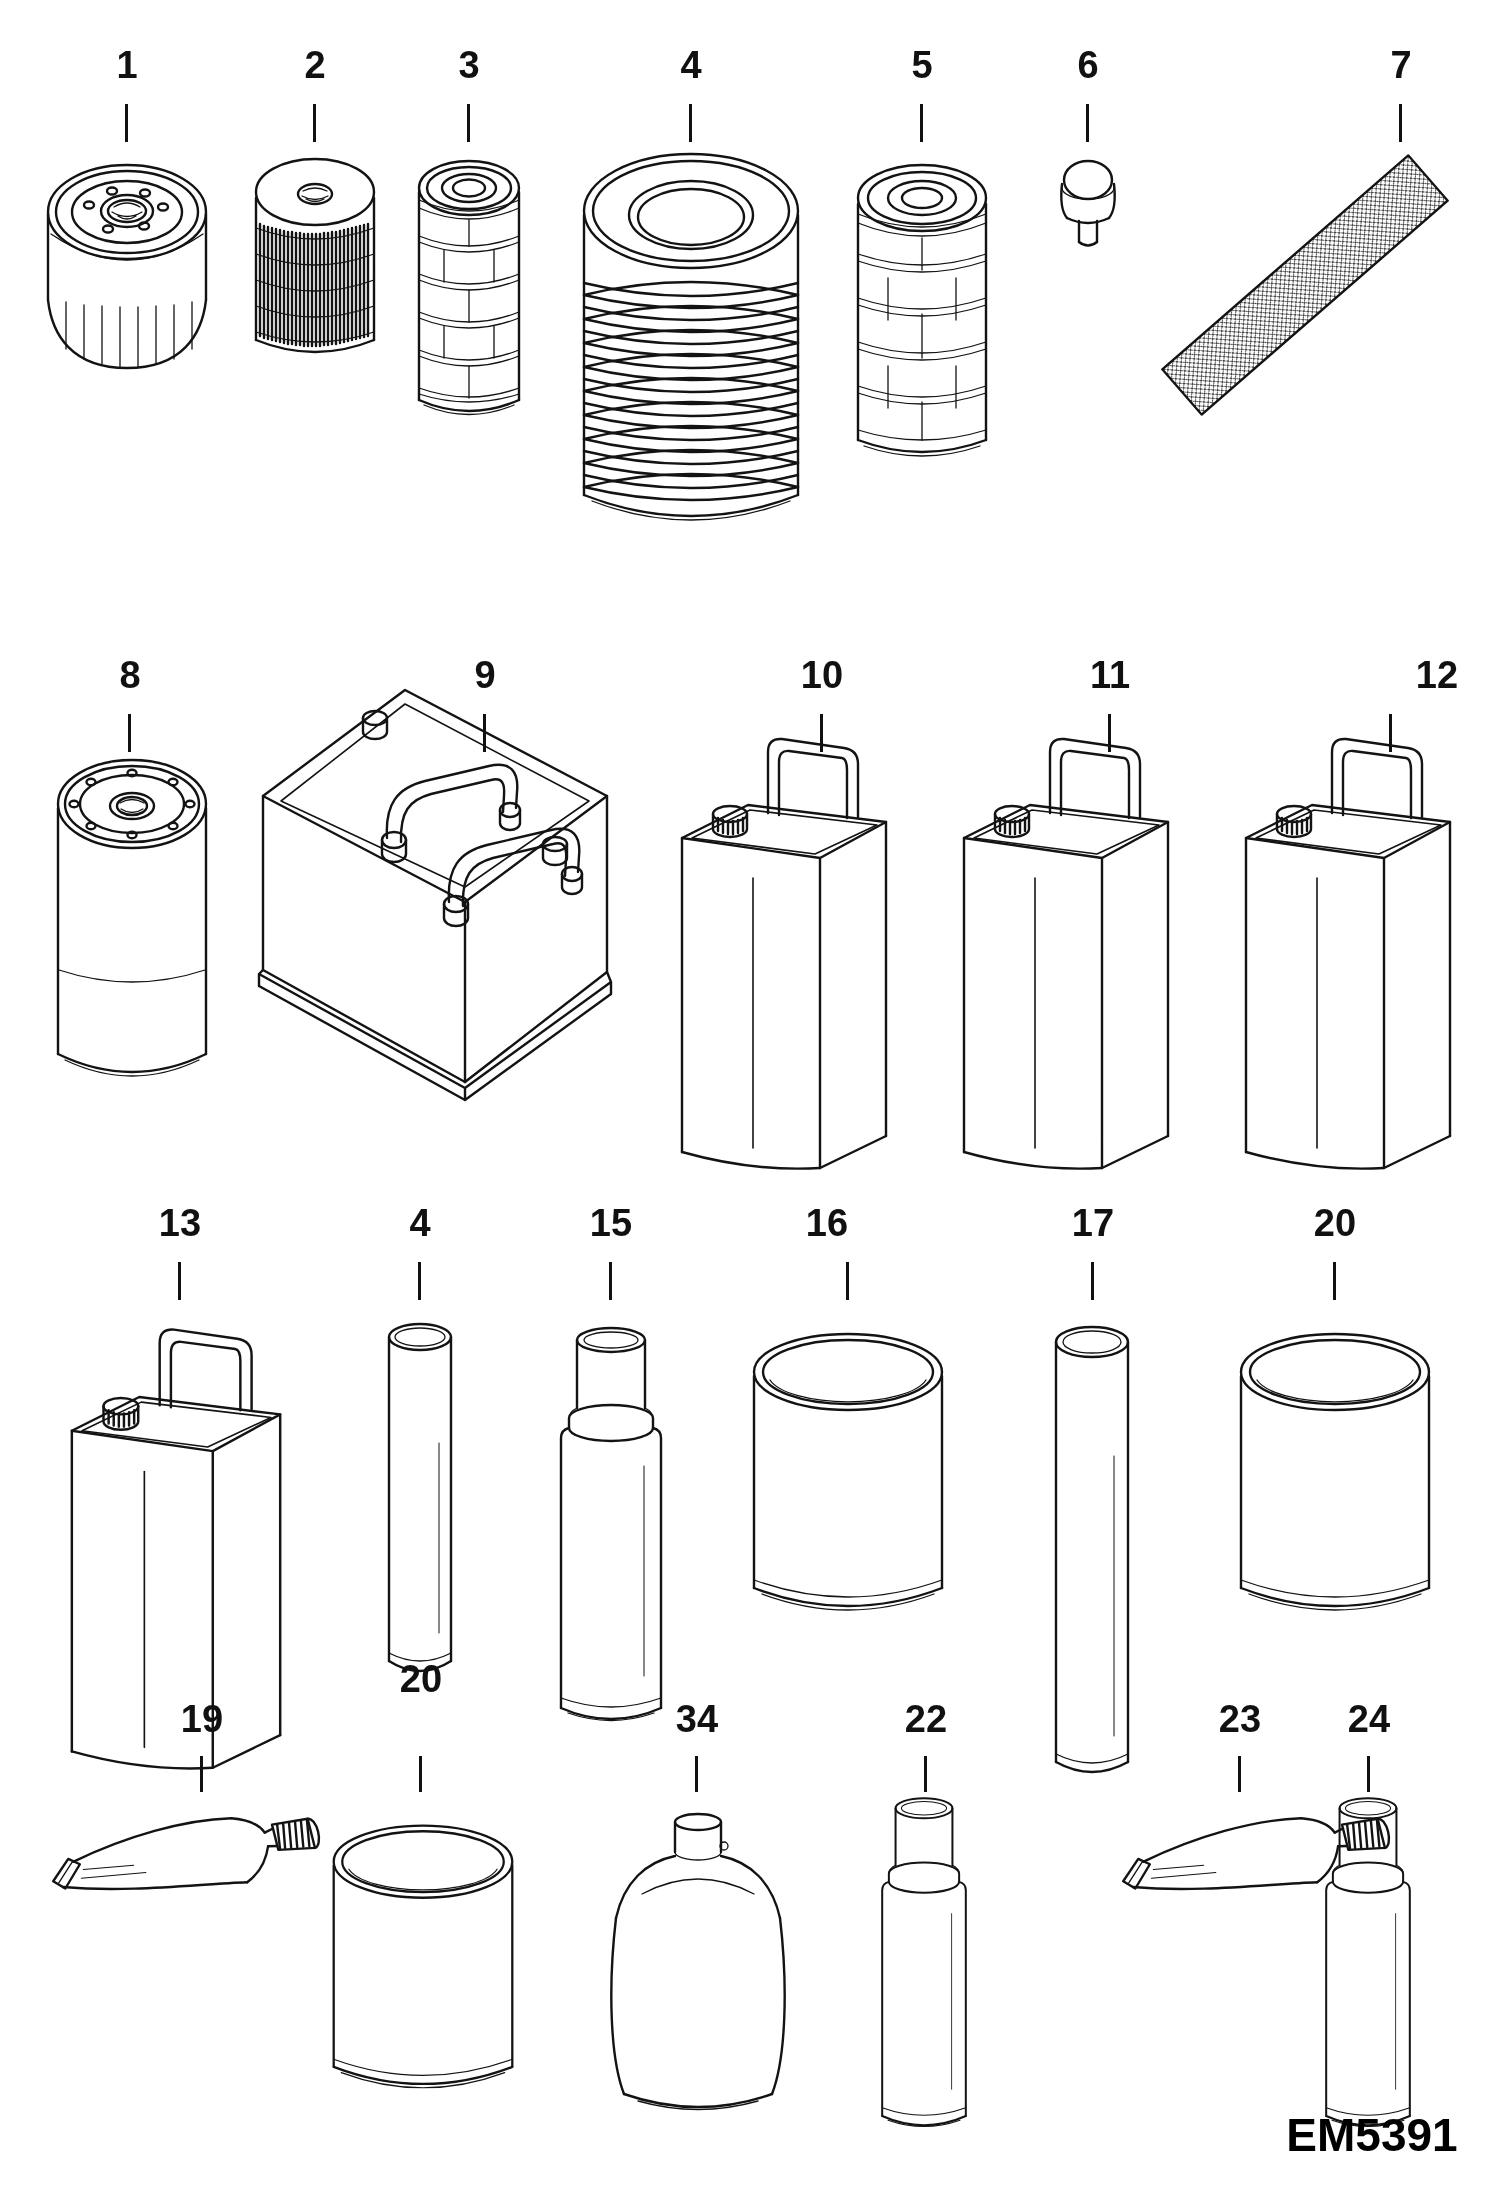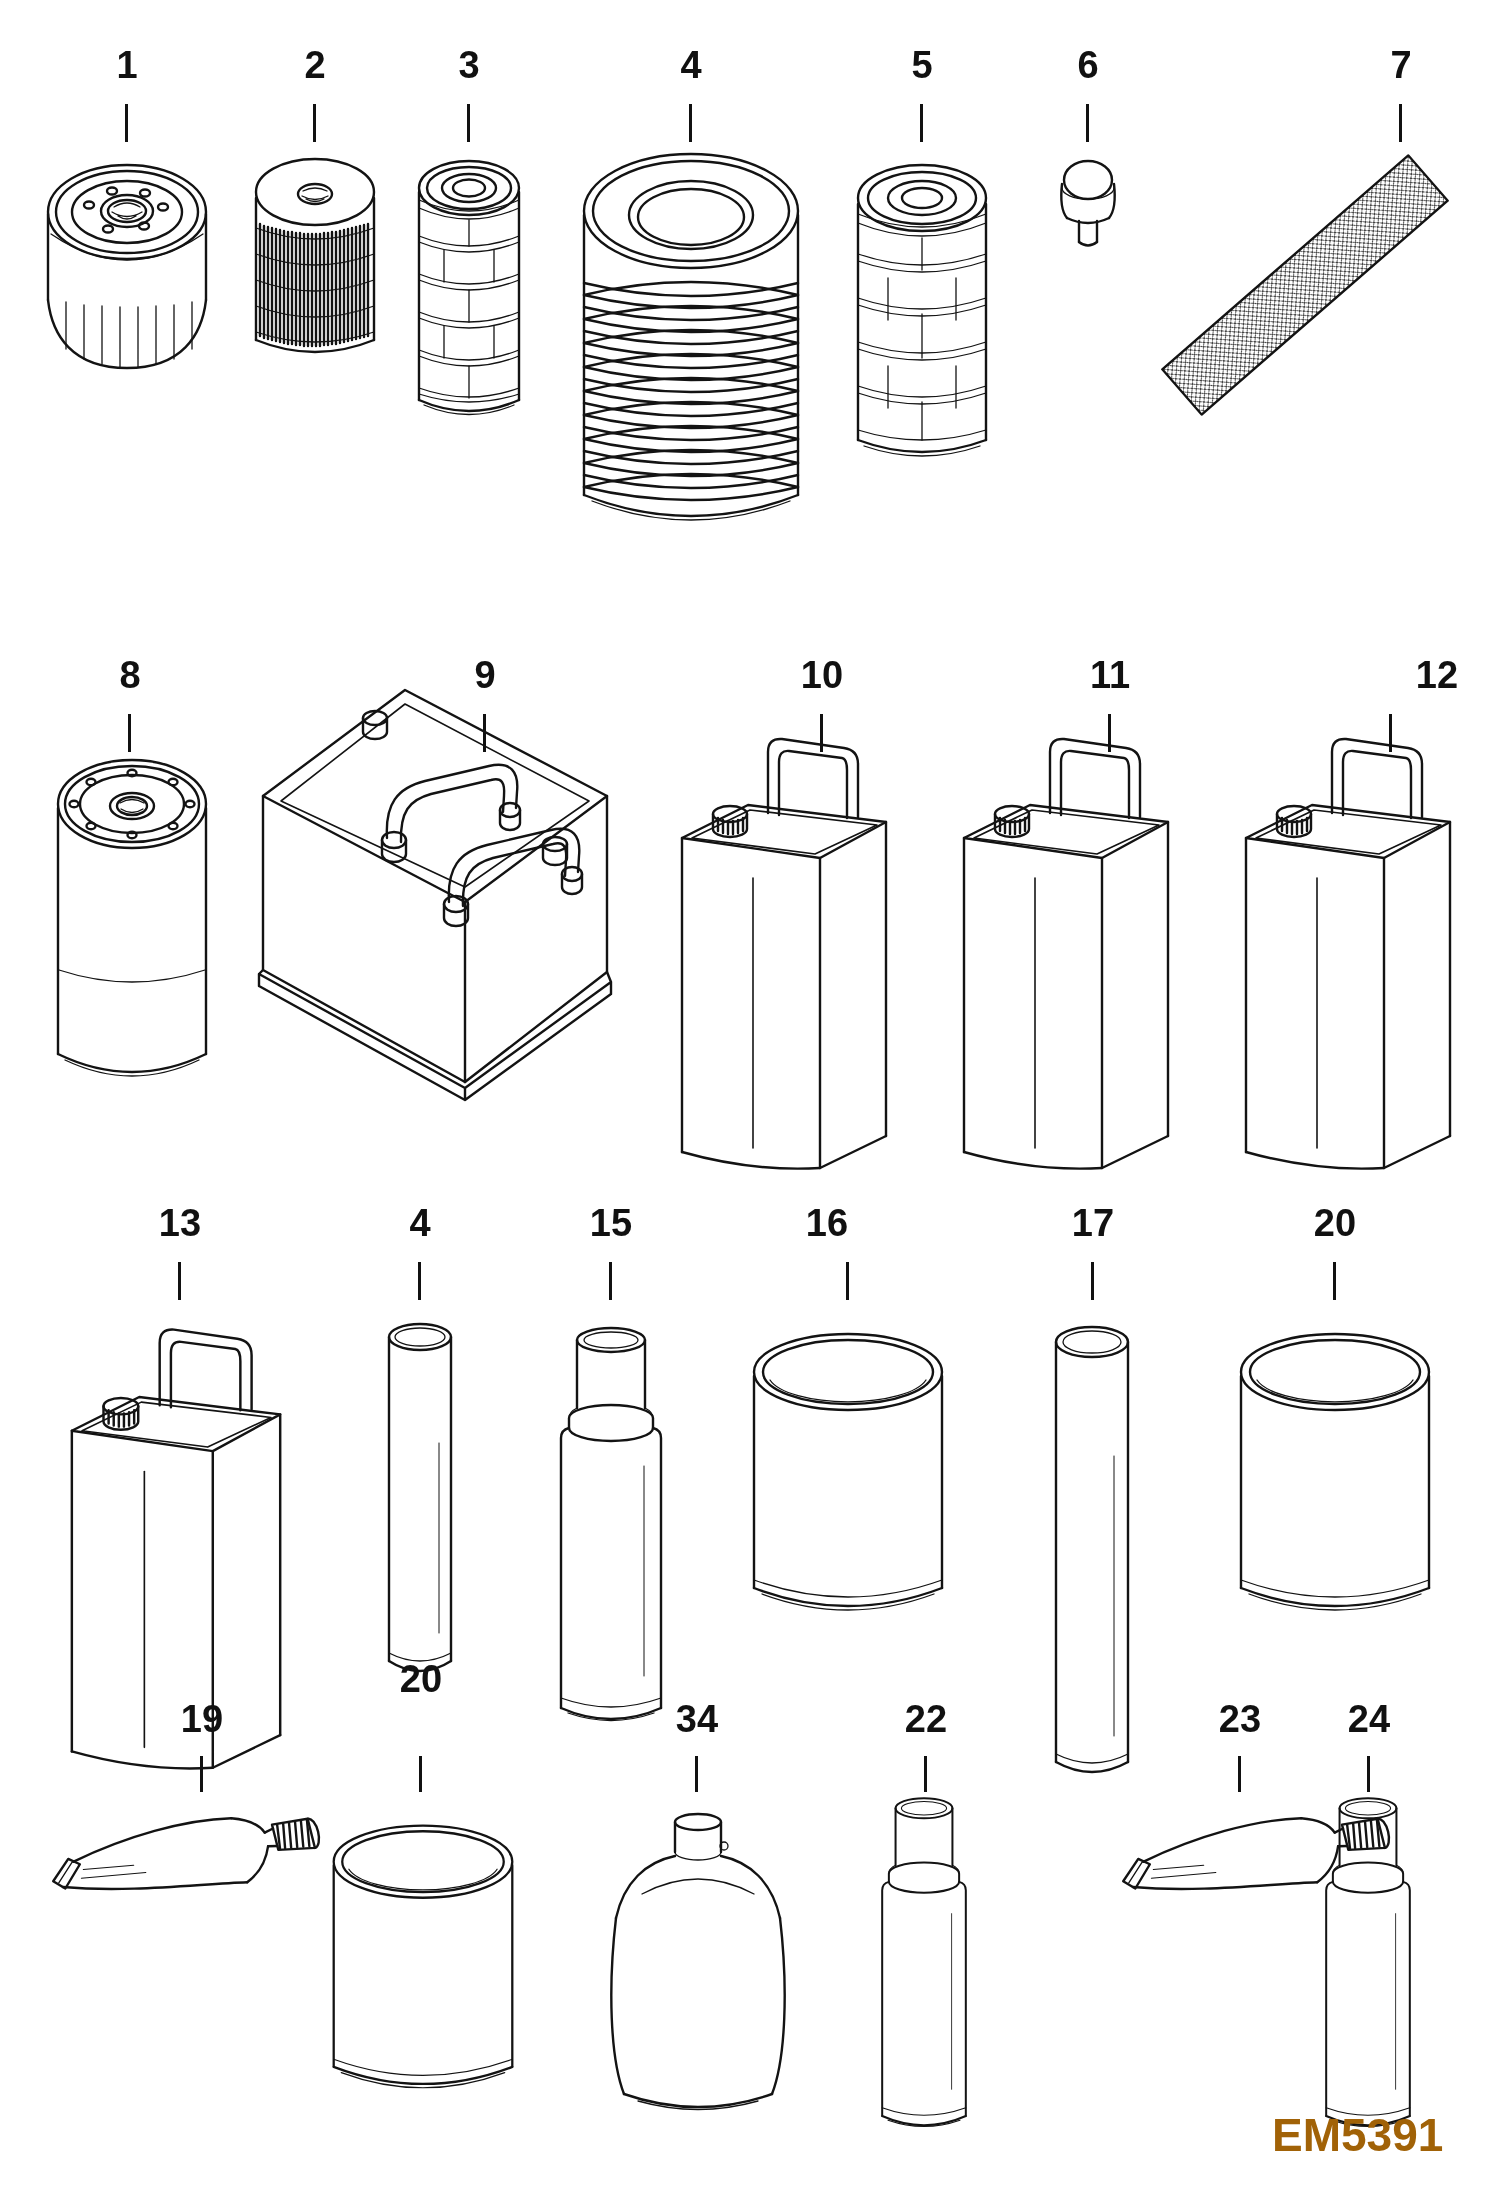--- a/index.html
+++ b/index.html
@@ -8,22 +8,22 @@
   .lbl{position:absolute;width:64px;text-align:center;font-size:38px;font-weight:bold;
        color:#111;line-height:1;}
   .tick{position:absolute;width:3px;height:38px;background:#111;}
   .tick.short{height:36px;}
   svg.art{position:absolute;overflow:visible;}
   svg.art *{stroke:#131313;fill:none;stroke-width:2.4;stroke-linejoin:round;stroke-linecap:round;}
   svg.art .mid{stroke-width:1.6;}
   svg.art .thin{stroke-width:1.3;}
   svg.art .hair{stroke-width:1;}
   svg.art .meshline{stroke-width:0.8;}
-  .figcode{position:absolute;left:1272px;top:2108px;width:200px;text-align:left;
-           font-size:46px;font-weight:bold;color:#a16207;}
+  .figcode{position:absolute;left:1272px;top:2108px;width:200px;text-align:center;
+           font-size:46px;font-weight:bold;color:#000000;}
   .rot{position:absolute;}
 </style>
 </head>
 <body>
 
 <div class="canvas">
 
   <div class="lbl" style="left:95px;top:46px">1</div>
   <div class="tick" style="left:125px;top:104px"></div>
   <div class="lbl" style="left:283px;top:46px">2</div>

